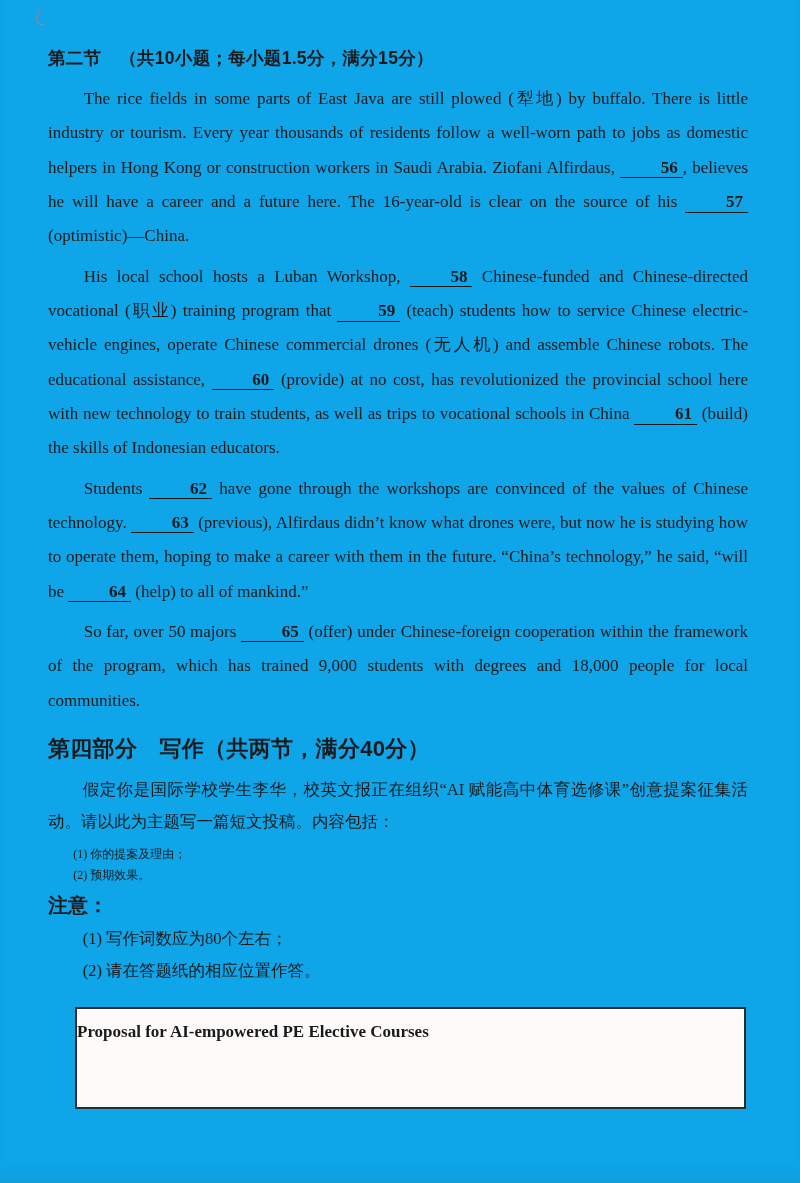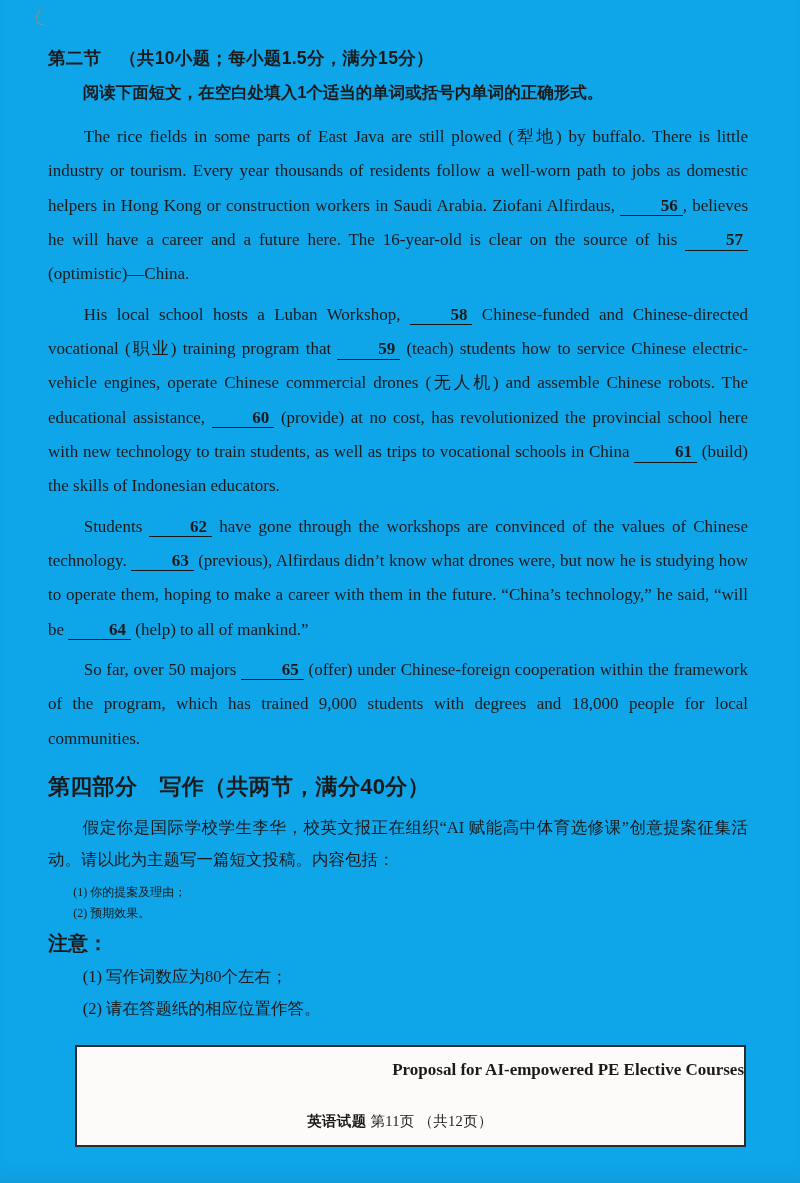--- a/index.html
+++ b/index.html
@@ -51,21 +51,21 @@
   .note-label { font-size:20px; margin:6px 0 4px 0; }
   .notes div { font-size:16.5px; line-height:1.95; padding-left:2.1em; }
   .answer-box {
     margin:20px 2px 0 27px;
     height:102px;
     border:2px solid #2b2b2b;
     box-sizing:border-box;
     background:#fcfbf9;
   }
   .answer-box-title {
-    text-align:right;
+    text-align:left;
     font-weight:bold;
     font-size:17px;
     padding-top:13px;
   }
   .page-footer {
     position:absolute;
     left:0; right:0; bottom:52px;
     text-align:center;
     font-size:14.5px;
     letter-spacing:.3px;
@@ -74,21 +74,20 @@
 </style>
 </head>
 <body>
 
 <div class="page">
 
   <div class="scan-artifact"></div>
 
   <div class="section-heading h-cn">第二节　（共10小题；每小题1.5分，满分15分）</div>
 
-  <div class="instruction h-cn">阅读下面短文，在空白处填入1个适当的单词或括号内单词的正确形式。</div>
 
   <div class="passage">
     <p>The rice fields in some parts of East Java are still plowed (犁地) by buffalo. There is little industry or tourism. Every year thousands of residents follow a well-worn path to jobs as domestic helpers in Hong Kong or construction workers in Saudi Arabia. Ziofani Alfirdaus, <span class="blank">56</span>, believes he will have a career and a future here. The 16-year-old is clear on the source of his <span class="blank">57</span> (optimistic)—China.</p>
     <p>His local school hosts a Luban Workshop, <span class="blank">58</span> Chinese-funded and Chinese-directed vocational (职业) training program that <span class="blank">59</span> (teach) students how to service Chinese electric-vehicle engines, operate Chinese commercial drones (无人机) and assemble Chinese robots. The educational assistance, <span class="blank">60</span> (provide) at no cost, has revolutionized the provincial school here with new technology to train students, as well as trips to vocational schools in China <span class="blank">61</span> (build) the skills of Indonesian educators.</p>
     <p>Students <span class="blank">62</span> have gone through the workshops are convinced of the values of Chinese technology. <span class="blank">63</span> (previous), Alfirdaus didn’t know what drones were, but now he is studying how to operate them, hoping to make a career with them in the future. “China’s technology,” he said, “will be <span class="blank">64</span> (help) to all of mankind.”</p>
     <p>So far, over 50 majors <span class="blank">65</span> (offer) under Chinese-foreign cooperation within the framework of the program, which has trained 9,000 students with degrees and 18,000 people for local communities.</p>
   </div>
 
   <div class="part-heading h-cn">第四部分　写作（共两节，满分40分）</div>
 
@@ -104,18 +103,14 @@
 
   <div class="notes">
     <div>(1) 写作词数应为80个左右；</div>
     <div>(2) 请在答题纸的相应位置作答。</div>
   </div>
 
   <div class="answer-box">
     <div class="answer-box-title">Proposal for AI-empowered PE Elective Courses</div>
   </div>
 
-  <div class="page-footer">
-    <span class="label">英语试题</span>
-    <span>第11页 （共12页）</span>
-  </div>
 
 </div>
 
 </body></html>

